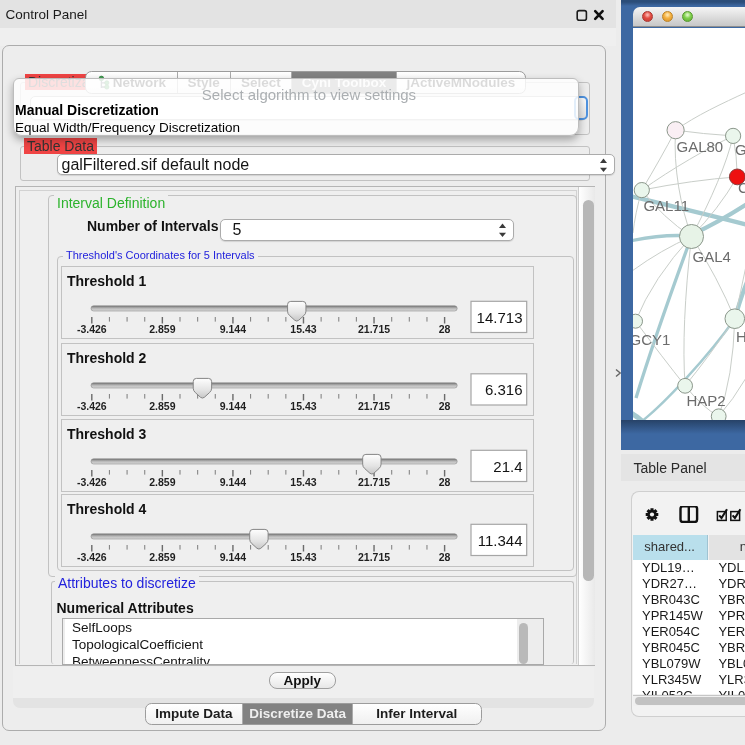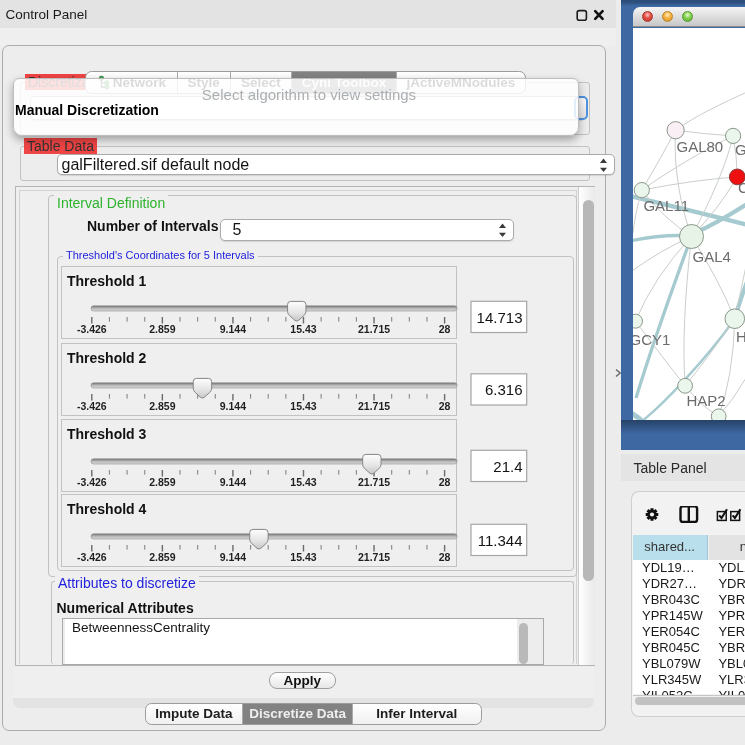--- a/index.html
+++ b/index.html
@@ -25,21 +25,21 @@
 
 
 .grp { position:absolute; border:1px solid #c2c2c2; border-radius:3px; }
 .glabel { position:absolute; background:#ef4444; padding:0 3px; font-size:14px; }
 
 
 .combo { position:absolute; background:#ffffff; border:1px solid #ababab; border-radius:5px;
   font-size:16px; color:#141414; box-shadow:0 1px 1px rgba(0,0,0,0.12); }
 .combo .arr { position:absolute; right:6px; top:2px; font-size:8px; color:#333; line-height:8px; }
 
-.thp { position:absolute; left:61px; width:396px; height:73px; background:#efefef;
+.thp { position:absolute; left:61px; width:473px; height:73px; background:#efefef;
   border:1px solid #c2c2c2; }
 
 #plist { left:65px; top:618.5px; width:452px; height:45.5px; background:#ffffff; overflow:hidden;
   font-size:13.5px; color:#141414; }
 #plist div { padding-left:7px; height:17.2px; line-height:17.2px; }
 
 #applybtn { left:269px; top:671.5px; width:66.5px; height:17.5px;
   background:linear-gradient(#ffffff,#e7e7e7); border:1px solid #9f9f9f; border-radius:8px;
   font-size:13.5px; font-weight:600; color:#111; text-align:center; line-height:16px; z-index:5;}
 
@@ -310,40 +310,43 @@
   <text x="460.5" y="50.6" font-size="15" fill="#141414" text-anchor="end">11.344</text>
  </svg>
 </div>
 
 
 <div class="grp" style="left:50.5px;top:581px;width:523.5px;height:83px;border-bottom:none;"></div>
 <div class="glabel" style="left:55px;top:574.5px;color:#2222dd;background:#efefef;">Attributes to discretize</div>
 <div class="abs" style="left:56.5px;top:600px;font-size:14px;font-weight:bold;color:#111;">Numerical Attributes</div>
 <div class="abs" style="left:62px;top:617.5px;width:482px;height:47.5px;border:1px solid #a9a9a9;background:#ededed;"></div>
 <div class="abs" id="plist">
+  <div>SelfLoops</div>
+    <div>TopologicalCoefficient</div>
     <div>BetweennessCentrality</div>
 </div>
 <div class="sbthumb" style="left:519px;top:622.5px;width:8.5px;height:41px;background:#b9b9b9;"></div>
 
 
 <div class="abs" style="left:13px;top:666.5px;width:581px;height:31px;background:#efefef;"></div>
 <div class="abs" style="left:13px;top:697.7px;width:581px;height:10.5px;background:#e3e3e3;border-radius:0 0 7px 7px;"></div>
 <div class="abs" id="applybtn">Apply</div>
 
 
 <div class="abs seg" id="bottabs">
   <div class="s" style="width:97.9px;">Impute Data</div>
   <div class="s sel" style="width:109.7px;">Discretize Data</div>
   <div class="s" style="width:127.5px;">Infer Interval</div>
 </div>
 
 
 <div class="abs" id="popup">
   <div class="i0">Select algorithm to view settings</div>
   <div class="i1">Manual Discretization</div>
+  <div class="i2">Equal Width/Frequency Discretization</div>
 </div>
 
 
 <div class="abs" id="netframe"></div>
 <div class="abs" id="nettitle"></div>
 <div class="abs tl" style="left:641.5px;background:radial-gradient(circle at 50% 32%,#f9b0aa 8%,#e24b41 45%,#c03a33 100%);border:0.8px solid #a93732;"></div>
 <div class="abs tl" style="left:661.6px;background:radial-gradient(circle at 50% 32%,#fde3a9 8%,#f5b03e 45%,#d18f2b 100%);border:0.8px solid #bc8427;"></div>
 <div class="abs tl" style="left:681.6px;background:radial-gradient(circle at 50% 32%,#d8f4be 8%,#7ed04a 45%,#5ea833 100%);border:0.8px solid #56982e;"></div>
 <div class="abs" id="netcanvas">
     <svg width="113" height="393" viewBox="0 0 113 393" style="position:absolute;left:0;top:0;">

